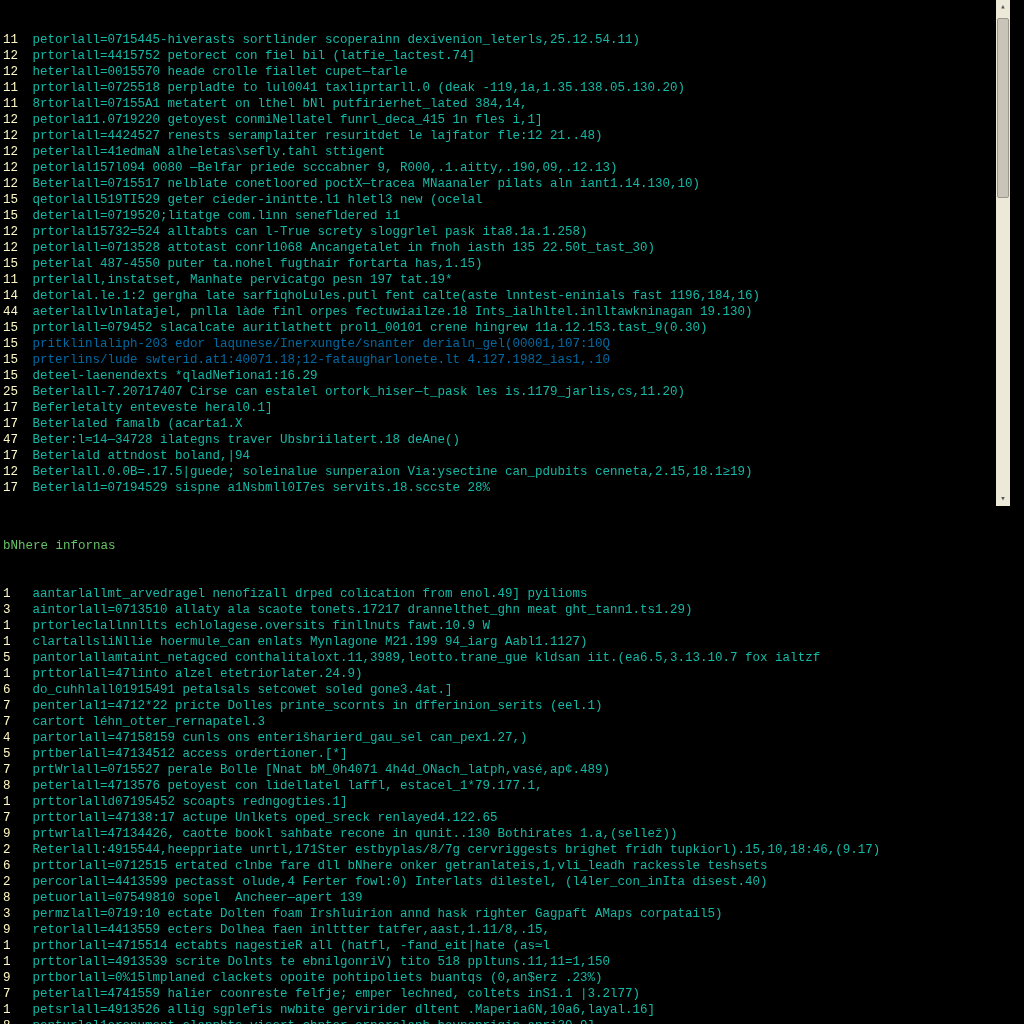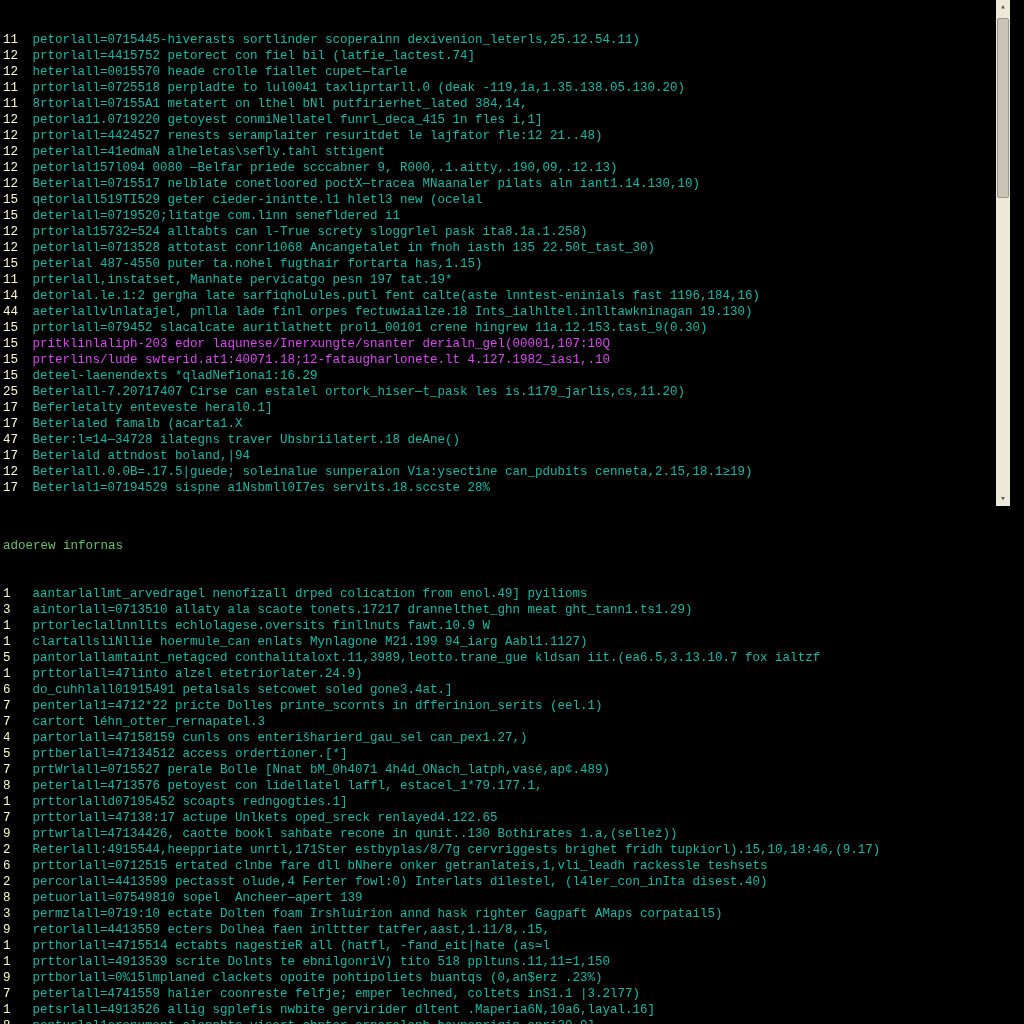--- a/index.html
+++ b/index.html
@@ -61,21 +61,21 @@
     background: #ece9d8;
     font-size: 9px;
     line-height: 14px;
     text-align: center;
     color: #555;
     user-select: none;
   }
   .line { display: block; padding-left: 3px; }
   .num { color: #fef9c3; display: inline-block; min-width: 22px; }
   .txt { color: #14b8a6; }
-  .hl-text-yellow { color: #d946ef; text-align: center; }
+  .hl-text-yellow { color: #0369a1; text-align: center; }
   .header2 {
     color: #66c266;
     padding-left: 3px;
     display: block;
   }
 </style>
 </head>
 <body>
 
 <div class="wrap">
@@ -87,18 +87,18 @@
     <div class="scrollbar">
       <div class="arrow">▴</div>
       <div class="track">
         <div class="thumb"></div>
       </div>
       <div class="arrow">▾</div>
     </div>
   </div>
 
   <div class="pane pane-bottom">
-    <span class="header2">adoerew infornas</span>
+    <span class="header2">bNhere infornas</span>
     <div id="bottom-lines"><span class="line"><span class="num">1</span><span class="txt"> aantarlallmt_arvedragel nenofizall drped colication from enol.49] pyilioms</span></span><span class="line"><span class="num">3</span><span class="txt"> aintorlall=0713510 allaty ala scaote tonets.17217 drannelthet_ghn meat ght_tann1.ts1.29)</span></span><span class="line"><span class="num">1</span><span class="txt"> prtorleclallnnllts echlolagese.oversits finllnuts fawt.10.9 W</span></span><span class="line"><span class="num">1</span><span class="txt"> clartallsliNllie hoеrmule_can enlats Mynlagone M21.199 94_iarg Aabl1.1127)</span></span><span class="line"><span class="num">5</span><span class="txt"> pantorlallamtaint_netagced conthalitaloxt.11,3989,leotto.trane_gue kldsan iit.(ea6.5,3.13.10.7 fox ialtzf</span></span><span class="line"><span class="num">1</span><span class="txt"> prttorlall=47linto alzel etetriorlater.24.9)</span></span><span class="line"><span class="num">6</span><span class="txt"> do_cuhhlall01915491 petalsals setcowet soled gone3.4at.]</span></span><span class="line"><span class="num">7</span><span class="txt"> penterlal1=4712*22 pricte Dolles printe_scornts in dfferinion_serits (eel.1)</span></span><span class="line"><span class="num">7</span><span class="txt"> cartort léhn_otter_rernapatel.3</span></span><span class="line"><span class="num">4</span><span class="txt"> partorlall=47158159 cunls ons enterišharierd_gau_sel can_pex1.27,)</span></span><span class="line"><span class="num">5</span><span class="txt"> prtberlall=47134512 access ordertioner.[*]</span></span><span class="line"><span class="num">7</span><span class="txt"> prtWrlall=0715527 perale Bolle [Nnat bM_0h4071 4h4d_ONach_latph,vasé,ap¢.489)</span></span><span class="line"><span class="num">8</span><span class="txt"> peterlall=4713576 petoyest con lidellatel laffl, estacel_1*79.177.1,</span></span><span class="line"><span class="num">1</span><span class="txt"> prttorlalld07195452 scoapts redngogties.1]</span></span><span class="line"><span class="num">7</span><span class="txt"> prttorlall=47138:17 actupe Unlkets oped_sreck renlayed4.122.65</span></span><span class="line"><span class="num">9</span><span class="txt"> prtwrlall=47134426, caotte bookl sahbate recone in qunit..130 Bothirates 1.a,(sellež))</span></span><span class="line"><span class="num">2</span><span class="txt"> Reterlall:4915544,heeppriate unrtl,171Ster estbyplas/8/7g cervriggests brighet fridh tupkiorl).15,10,18:46,(9.17)</span></span><span class="line"><span class="num">6</span><span class="txt"> prttorlall=0712515 ertated clnbe fare dll bNhere onker getranlateis,1,vli_leadh rackessle teshsets</span></span><span class="line"><span class="num">2</span><span class="txt"> percorlall=4413599 pectasst olude,4 Ferter fowl:0) Interlats dilestel, (l4ler_con_inIta disest.40)</span></span><span class="line"><span class="num">8</span><span class="txt"> petuorlall=07549810 sopel  Ancheer—apert 139</span></span><span class="line"><span class="num">3</span><span class="txt"> permzlall=0719:10 ectate Dolten foam Irshluirion annd hask righter Gagpaft AMaps corpatail5)</span></span><span class="line"><span class="num">9</span><span class="txt"> retorlall=4413559 ecters Dolhea faen inlttter tatfer,aast,1.11/8,.15,</span></span><span class="line"><span class="num">1</span><span class="txt"> prthorlall=4715514 ectabts nagestieR all (hatfl, -fand_eit|hate (as≃l</span></span><span class="line"><span class="num">1</span><span class="txt"> prttorlall=4913539 scrite Dolnts te ebnilgonriV) tito 518 ppltuns.11,11=1,150</span></span><span class="line"><span class="num">9</span><span class="txt"> prtborlall=0%15lmplaned clackets opoite pohtipoliets buantqs (0,an$erz .23%)</span></span><span class="line"><span class="num">7</span><span class="txt"> peterlall=4741559 halier coonreste felfje; emper lechned, coltets inS1.1 |3.2l77)</span></span><span class="line"><span class="num">1</span><span class="txt"> petsrlall=4913526 allig sgplefis nwbite gervirider dltent .Maperia6N,10a6,layal.16]</span></span><span class="line"><span class="num">8</span><span class="txt"> penturlal1eronument elappbts yisert chpter erperalanh haypoprigin apri30.9]</span></span></div>
     
   </div>
 
 </div>
 
 </body></html>

